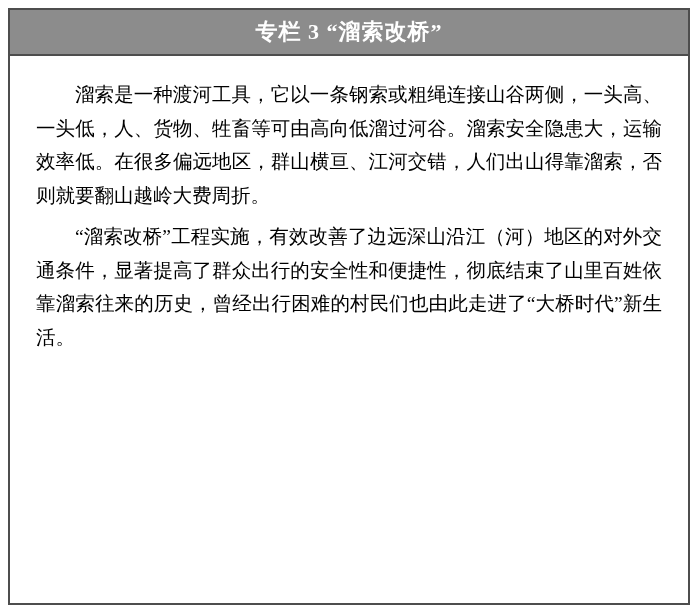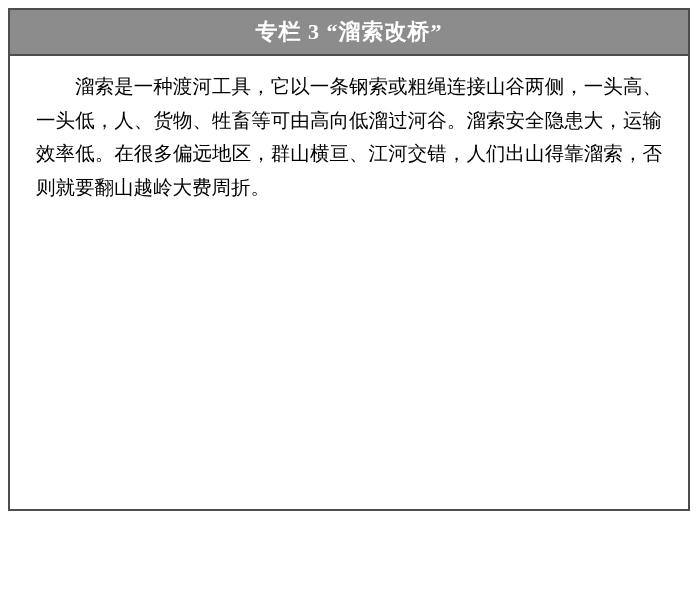--- a/index.html
+++ b/index.html
@@ -11,21 +11,21 @@
     width: 700px;
     height: 615px;
     font-family: "Liberation Serif", "DejaVu Serif", serif;
     color: #000000;
   }
   .box {
     position: absolute;
     left: 8px;
     top: 8px;
     width: 682px;
-    height: 503px;
+    height: 597px;
     border: 2px solid #4d4d4d;
     box-sizing: border-box;
     background: #ffffff;
   }
   .title-bar {
     background: #8c8c8c;
     height: 44px;
     display: flex;
     align-items: center;
     justify-content: center;
@@ -35,32 +35,33 @@
     color: #ffffff;
     font-size: 22px;
     font-weight: bold;
     letter-spacing: 1px;
     font-family: "Liberation Serif", "DejaVu Serif", serif;
   }
   .body-area {
     padding: 14px 26px 10px 26px;
   }
   p.para {
-    margin: 0 0 4px 0;
+    margin: 8px 0 4px 0;
     text-indent: 2em;
     font-size: 19.5px;
     line-height: 1.72;
     text-align: justify;
     text-justify: inter-ideograph;
     font-family: "Liberation Serif", "DejaVu Serif", serif;
   }
 </style>
 </head>
 <body>
 
 <div class="box">
   <div class="title-bar">
     <span class="title-text">专栏 3   “溜索改桥”</span>
   </div>
   <div class="body-area">
     <p class="para">溜索是一种渡河工具，它以一条钢索或粗绳连接山谷两侧，一头高、一头低，人、货物、牲畜等可由高向低溜过河谷。溜索安全隐患大，运输效率低。在很多偏远地区，群山横亘、江河交错，人们出山得靠溜索，否则就要翻山越岭大费周折。</p>
+    <p class="para">“溜索改桥”工程实施，有效改善了边远深山沿江（河）地区的对外交通条件，显著提高了群众出行的安全性和便捷性，彻底结束了山里百姓依靠溜索往来的历史，曾经出行困难的村民们也由此走进了“大桥时代”新生活。</p>
   </div>
 </div>
 
 </body></html>

